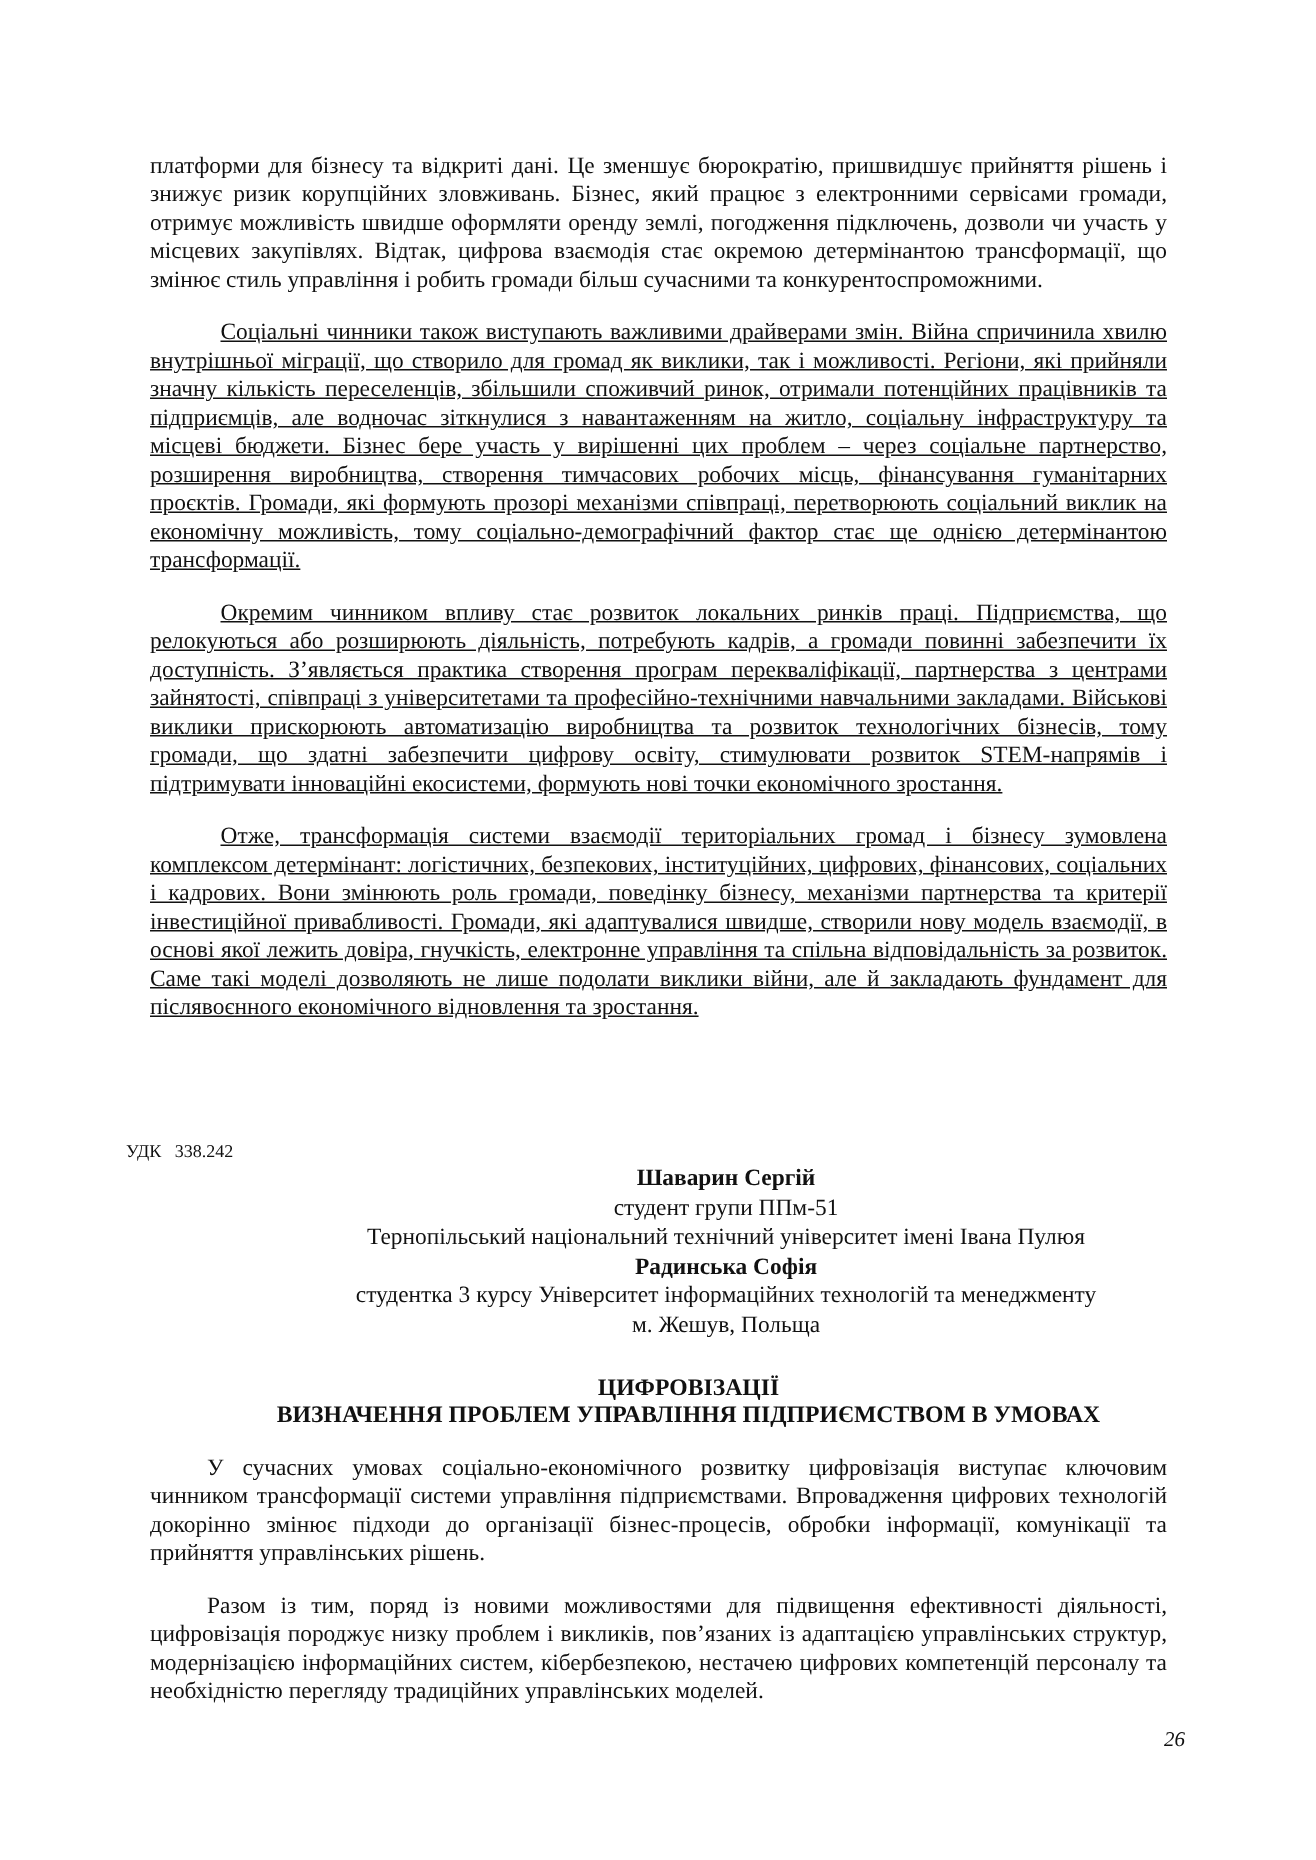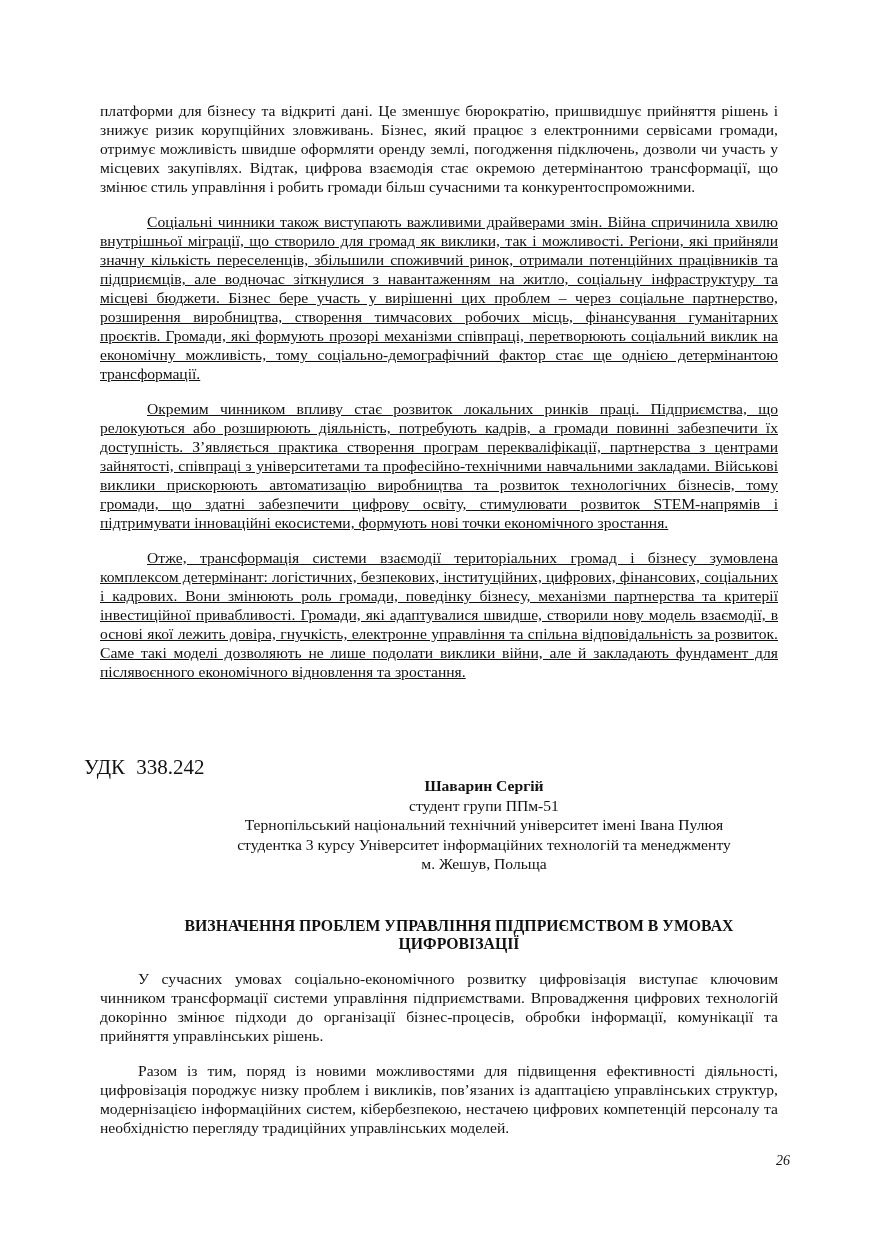--- a/index.html
+++ b/index.html
@@ -35,21 +35,21 @@
     p.indent-small {
       text-indent: 38px;
     }
     p.noindent {
       text-indent: 0;
     }
     .udk {
       position: absolute;
       left: 84px;
       top: 758px;
-      font-size: 21px;
+      font-size: 12px;
       word-spacing: 6px;
     }
     .authors {
       position: absolute;
       right: 83px;
       top: 776px;
       width: 620px;
       text-align: center;
     }
     .authors div {
@@ -90,26 +90,27 @@
   <p class="indent">Окремим чинником впливу стає розвиток локальних ринків праці. Підприємства, що релокуються або розширюють діяльність, потребують кадрів, а громади повинні забезпечити їх доступність. З’являється практика створення програм перекваліфікації, партнерства з центрами зайнятості, співпраці з університетами та професійно-технічними навчальними закладами. Військові виклики прискорюють автоматизацію виробництва та розвиток технологічних бізнесів, тому громади, що здатні забезпечити цифрову освіту, стимулювати розвиток STEM-напрямів і підтримувати інноваційні екосистеми, формують нові точки економічного зростання.</p>
   <p class="indent">Отже, трансформація системи взаємодії територіальних громад і бізнесу зумовлена комплексом детермінант: логістичних, безпекових, інституційних, цифрових, фінансових, соціальних і кадрових. Вони змінюють роль громади, поведінку бізнесу, механізми партнерства та критерії інвестиційної привабливості. Громади, які адаптувалися швидше, створили нову модель взаємодії, в основі якої лежить довіра, гнучкість, електронне управління та спільна відповідальність за розвиток. Саме такі моделі дозволяють не лише подолати виклики війни, але й закладають фундамент для післявоєнного економічного відновлення та зростання.</p>
 </div>
 
 <div class="udk">УДК   338.242</div>
 
 <div class="authors">
   <div class="bold">Шаварин  Сергій</div>
   <div>студент групи ППм-51</div>
   <div>Тернопільський національний технічний університет імені Івана Пулюя</div>
+  <div class="bold">Радинська Софія</div>
   <div>студентка 3 курсу Університет  інформаційних технологій та менеджменту</div>
   <div>м. Жешув, Польща</div>
 </div>
 
 <div class="article">
   <div class="article-title">
+    <div>ЦИФРОВІЗАЦІЇ</div>
     <div>ВИЗНАЧЕННЯ ПРОБЛЕМ УПРАВЛІННЯ ПІДПРИЄМСТВОМ В УМОВАХ</div>
-    <div>ЦИФРОВІЗАЦІЇ</div>
   </div>
   <p class="indent-small">У сучасних умовах соціально-економічного розвитку цифровізація виступає ключовим чинником трансформації системи управління підприємствами. Впровадження цифрових технологій докорінно змінює підходи до організації бізнес-процесів, обробки інформації, комунікації та прийняття управлінських рішень.</p>
   <p class="indent-small">Разом із тим, поряд із новими можливостями для підвищення ефективності діяльності, цифровізація породжує низку проблем і викликів, пов’язаних із адаптацією управлінських структур, модернізацією інформаційних систем, кібербезпекою, нестачею цифрових компетенцій персоналу та необхідністю перегляду традиційних управлінських моделей.</p>
 </div>
 
 <div class="page-number">26</div>
 
 </body></html>

